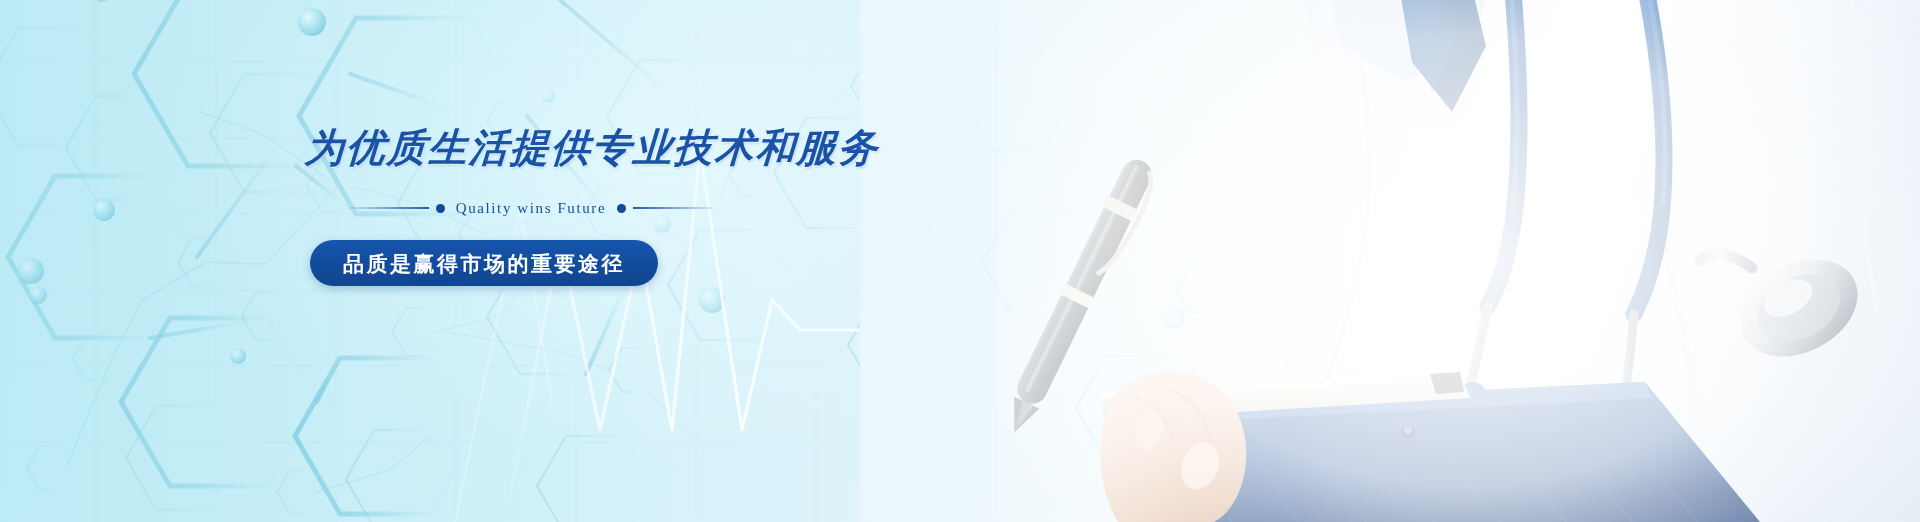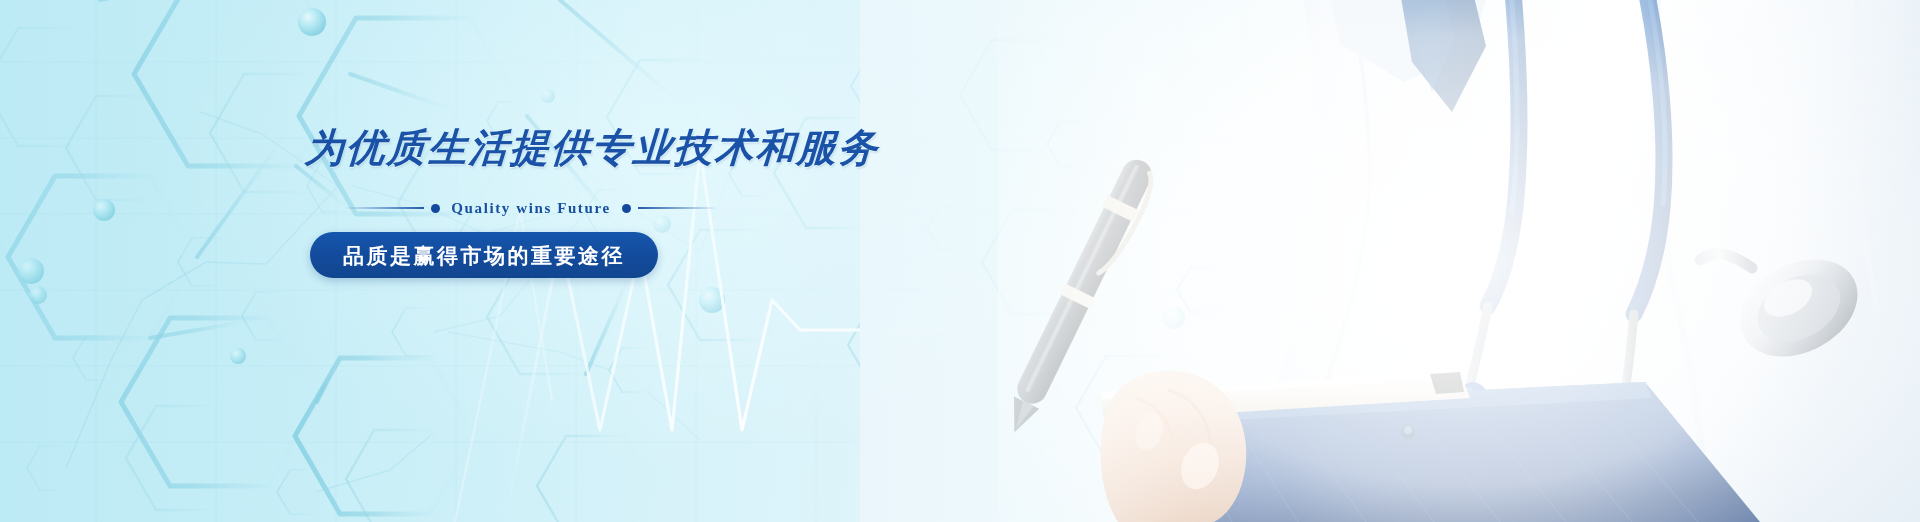--- a/index.html
+++ b/index.html
@@ -86,31 +86,31 @@
     background:linear-gradient(90deg, rgba(26,82,168,0.95), rgba(26,82,168,0.05));
   }
   .divider .dot{
     width:9px; height:9px; border-radius:50%;
     background:#14489c;
     flex:0 0 auto;
   }
   .divider .en{
     flex:0 0 auto;
     font-family:"Liberation Serif", serif;
-    font-weight:bold;
+    font-weight:normal;
     font-size:15px;
     letter-spacing:1.6px;
     color:#174f9e;
     white-space:nowrap;
     padding:0 4px;
   }
 
   .pill{
     position:relative;
-    margin-top:16px;
+    margin-top:24px;
     margin-left:5px;
     display:inline-flex;
     align-items:center;
     justify-content:center;
     height:46px;
     padding:0 33px;
     border-radius:23px;
     background:linear-gradient(180deg,#1556ad 0%, #134b9c 52%, #11468f 100%);
     box-shadow:0 3px 9px rgba(20,70,140,0.26);
     text-align:right;

